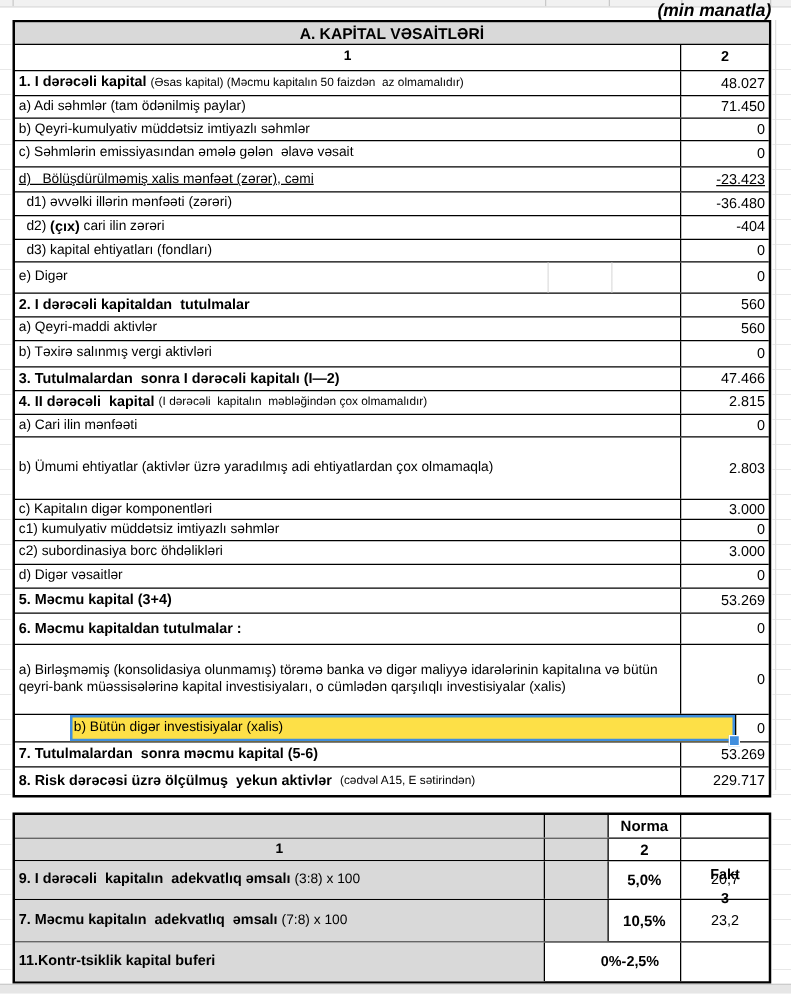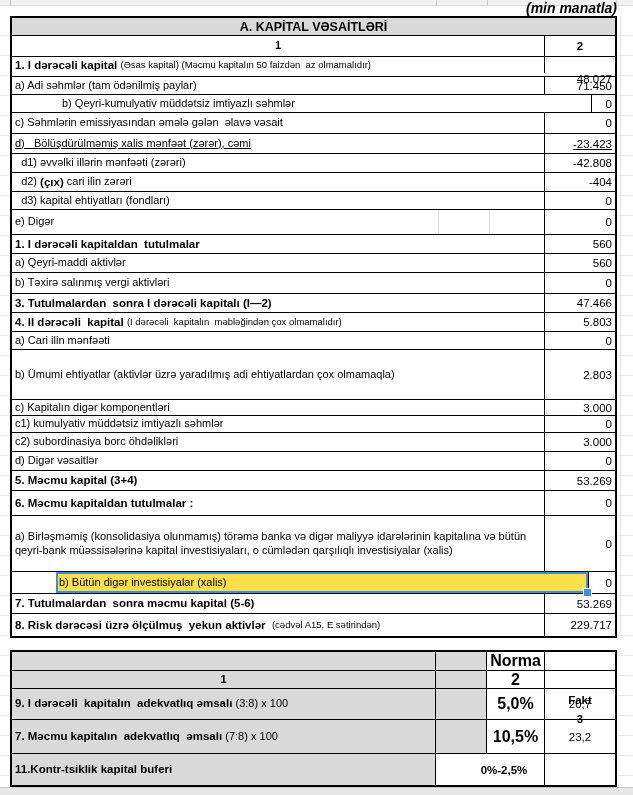--- a/index.html
+++ b/index.html
@@ -45,21 +45,21 @@
     border:1px solid #fff;z-index:4;}
 
   
   .t2{position:absolute;left:10px;top:650px;width:607px;border:2px solid #000;box-sizing:border-box;background:#fff;}
   .a-tr{display:flex;border-bottom:1px solid #000;box-sizing:border-box;}
   .t2 .a-tr:last-child{border-bottom:none;}
   .a-lab{width:424px;background:#d9d9d9;border-right:1px solid #000;padding:1px 2px 1px 3px;
     display:flex;align-items:center;font-size:11px;white-space:pre-wrap;line-height:1.2;}
   .a-c1{width:51px;background:#d9d9d9;border-right:1px solid #000;}
   .a-norma{width:58px;border-right:1px solid #000;display:flex;align-items:center;justify-content:center;
-    font-weight:bold;font-size:16px;}
+    font-weight:bold;font-size:12px;}
   .a-merged{width:109px;border-right:1px solid #000;display:flex;align-items:center;justify-content:center;
     font-weight:bold;font-size:11.5px;padding-left:28px;}
   .a-fakt{flex:1;display:flex;align-items:center;justify-content:center;font-size:11.5px;}
   .a-fakt.b{font-weight:bold;font-size:11.5px;margin-top:48px;}
   .center{justify-content:center;padding:0;}
 </style>
 </head>
 <body>
 
 <div class="page">
@@ -69,75 +69,75 @@
   <div class="margin-lines margin-right"></div>
   <div class="vgrid-right"></div>
 
   <div class="t1">
     <div class="title-row">A. KAPİTAL VƏSAİTLƏRİ</div>
     <div class="hdr-row">
       <div class="td lab center">1</div>
       <div class="td val center">2</div>
     </div>
     <div>
-        <div class="tr" style="height: 20px; flex-direction: column;">
+        <div class="tr" style="height: 20px;">
           <div class="td lab"><span class="b">1. I dərəcəli kapital </span><span class="sm">(Əsas kapital) (Məcmu kapitalın 50 faizdən  az olmamalıdır)</span></div>
           <div class="td val">48.027</div>
         </div>
         <div class="tr" style="height: 18px;">
           <div class="td lab"><span>a) Adi səhmlər (tam ödənilmiş paylar)</span></div>
           <div class="td val">71.450</div>
         </div>
-        <div class="tr" style="height: 18px; padding-left: 47px;">
+        <div class="tr" style="height: 18px;">
           <div class="td lab"><span>b) Qeyri-kumulyativ müddətsiz imtiyazlı səhmlər</span></div>
           <div class="td val">0</div>
         </div>
         <div class="tr" style="height: 21px;">
           <div class="td lab"><span>c) Səhmlərin emissiyasından əmələ gələn  əlavə vəsait</span></div>
           <div class="td val">0</div>
         </div>
         <div class="tr" style="height: 20px; text-decoration: underline;">
           <div class="td lab"><span>d)   Bölüşdürülməmiş xalis mənfəət (zərər), cəmi</span></div>
           <div class="td val">-23.423</div>
         </div>
         <div class="tr" style="height: 19px;">
           <div class="td lab"><span>  d1) əvvəlki illərin mənfəəti (zərəri)</span></div>
-          <div class="td val">-42.808</div>
+          <div class="td val">-36.480</div>
         </div>
         <div class="tr" style="height: 19px;">
           <div class="td lab"><span>  d2) </span><span class="b">(çıx)</span><span> cari ilin zərəri</span></div>
           <div class="td val">-404</div>
         </div>
         <div class="tr" style="height: 18px;">
           <div class="td lab"><span>  d3) kapital ehtiyatları (fondları)</span></div>
           <div class="td val">0</div>
         </div>
         <div class="tr" style="height: 25px;">
           <div class="td lab grid-cells"><span>e) Digər</span></div>
           <div class="td val">0</div>
         </div>
         <div class="tr" style="height: 19px;">
-          <div class="td lab"><span class="b">1. I dərəcəli kapitaldan  tutulmalar</span></div>
+          <div class="td lab"><span class="b">2. I dərəcəli kapitaldan  tutulmalar</span></div>
           <div class="td val">560</div>
         </div>
         <div class="tr" style="height: 19px;">
           <div class="td lab"><span>a) Qeyri-maddi aktivlər</span></div>
           <div class="td val">560</div>
         </div>
         <div class="tr" style="height: 21px;">
           <div class="td lab"><span>b) Təxirə salınmış vergi aktivləri</span></div>
           <div class="td val">0</div>
         </div>
         <div class="tr" style="height: 19px;">
           <div class="td lab"><span class="b">3. Tutulmalardan  sonra I dərəcəli kapitalı (I—2)</span></div>
           <div class="td val">47.466</div>
         </div>
         <div class="tr" style="height: 19px;">
           <div class="td lab"><span class="b">4. II dərəcəli  kapital </span><span class="sm">(I dərəcəli  kapitalın  məbləğindən çox olmamalıdır)</span></div>
-          <div class="td val">5.803</div>
+          <div class="td val">2.815</div>
         </div>
         <div class="tr" style="height: 18px;">
           <div class="td lab"><span>a) Cari ilin mənfəəti</span></div>
           <div class="td val">0</div>
         </div>
         <div class="tr" style="height: 50px;">
           <div class="td lab"><span>b) Ümumi ehtiyatlar (aktivlər üzrə yaradılmış adi ehtiyatlardan çox olmamaqla)</span></div>
           <div class="td val">2.803</div>
         </div>
         <div class="tr" style="height: 16px;">

